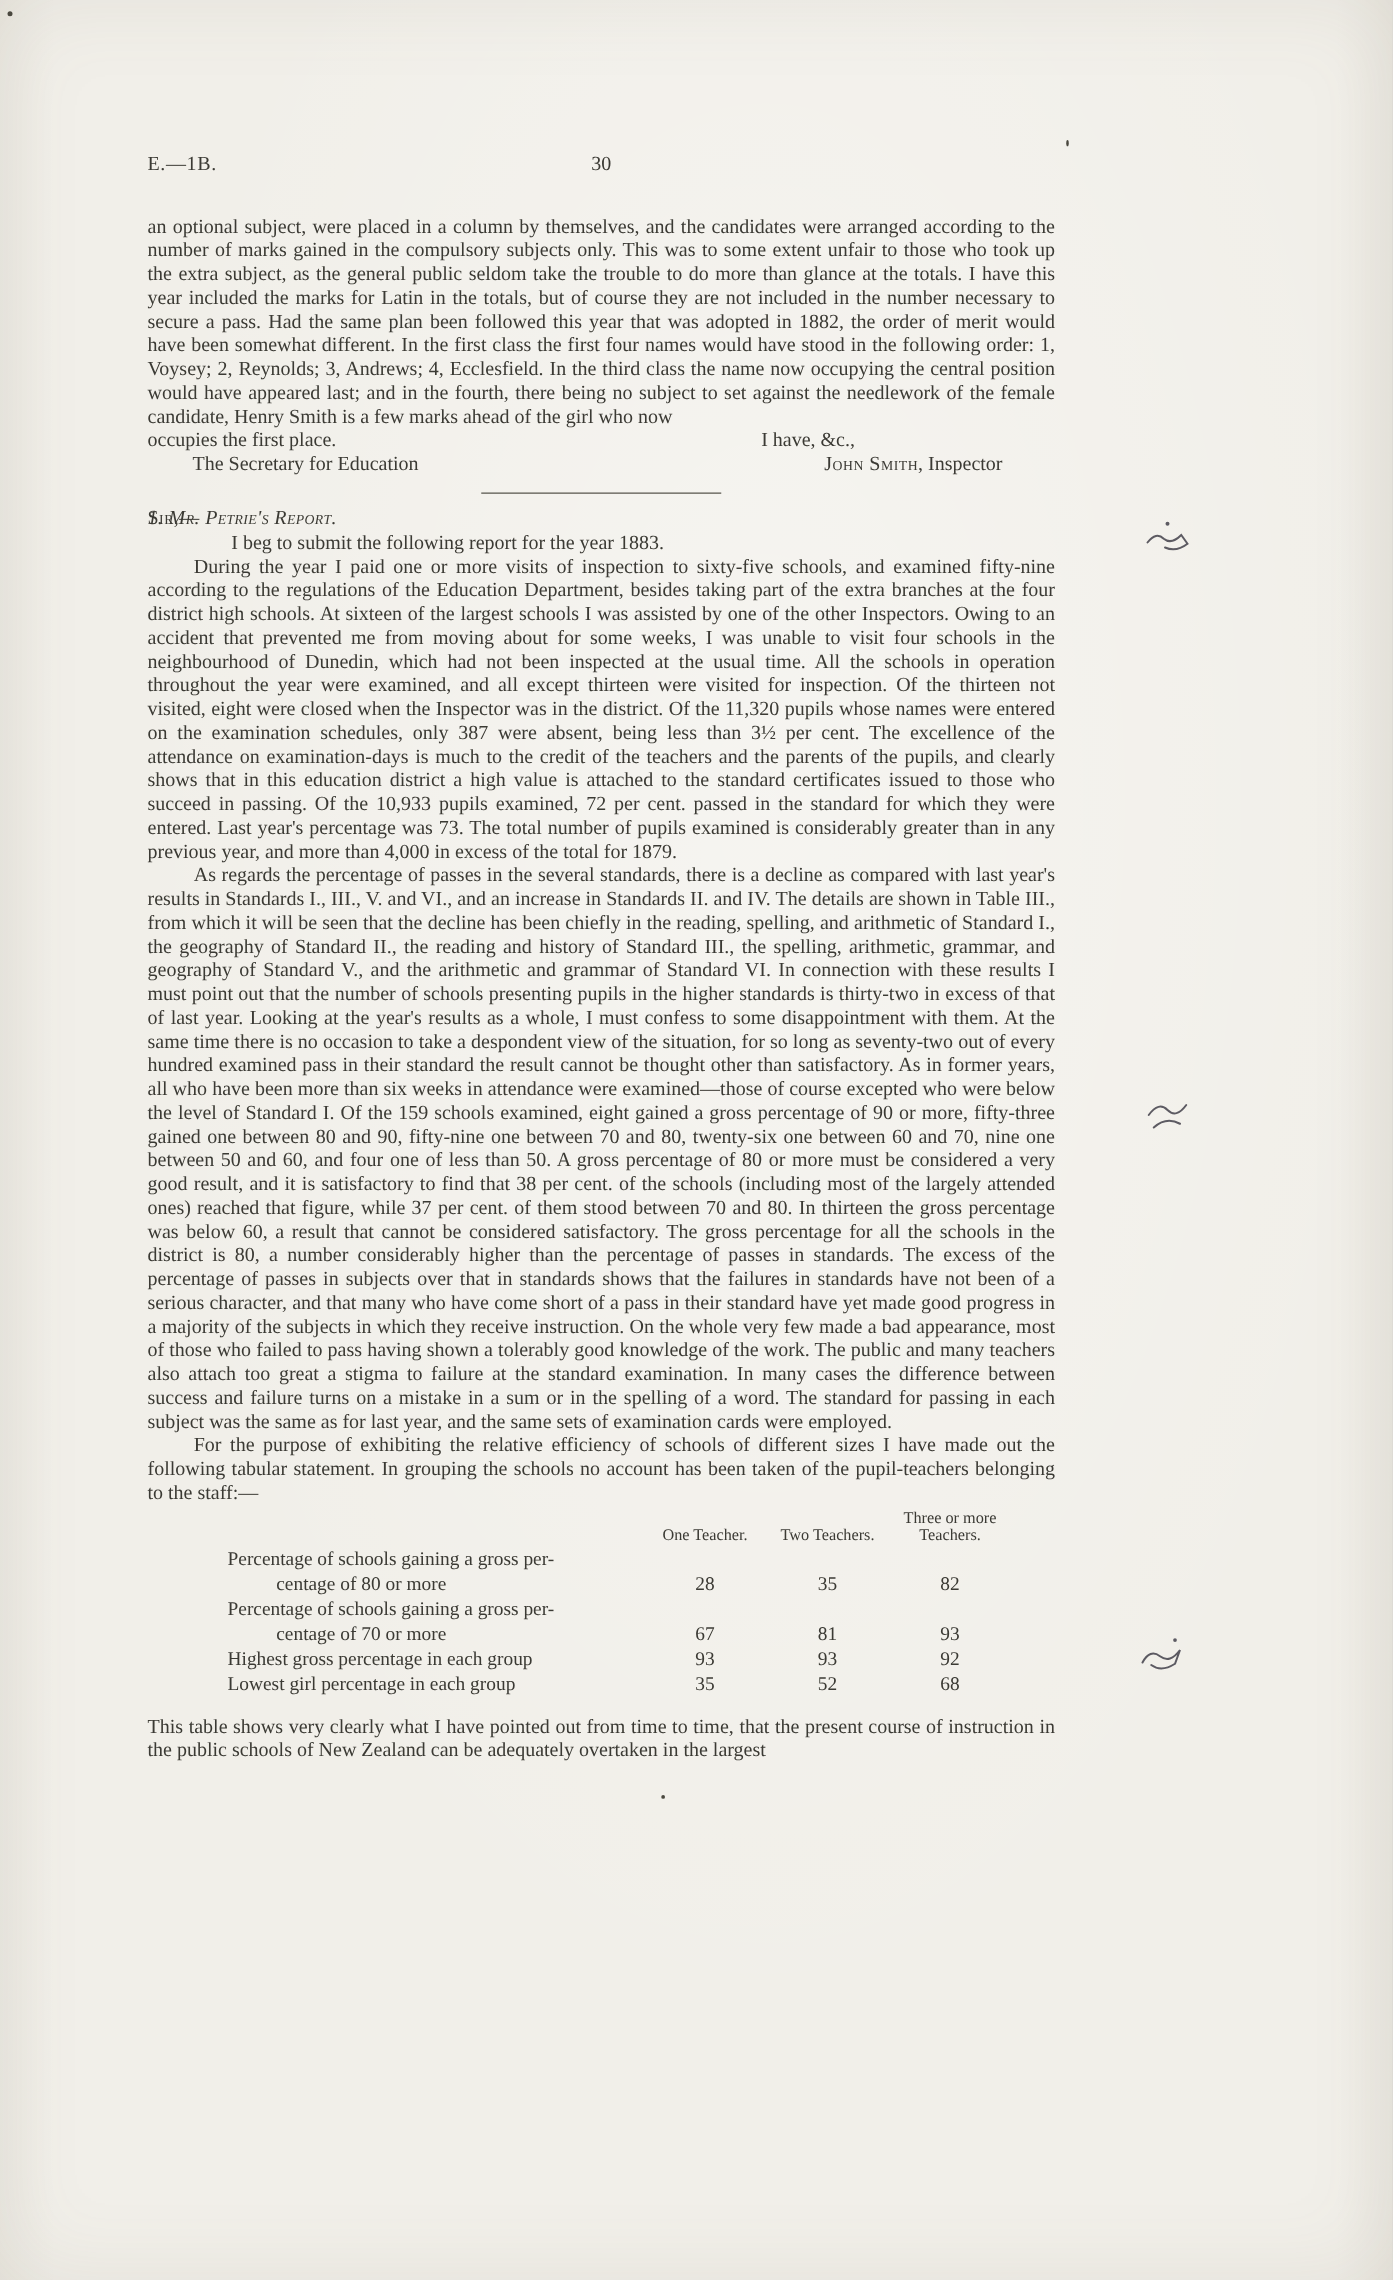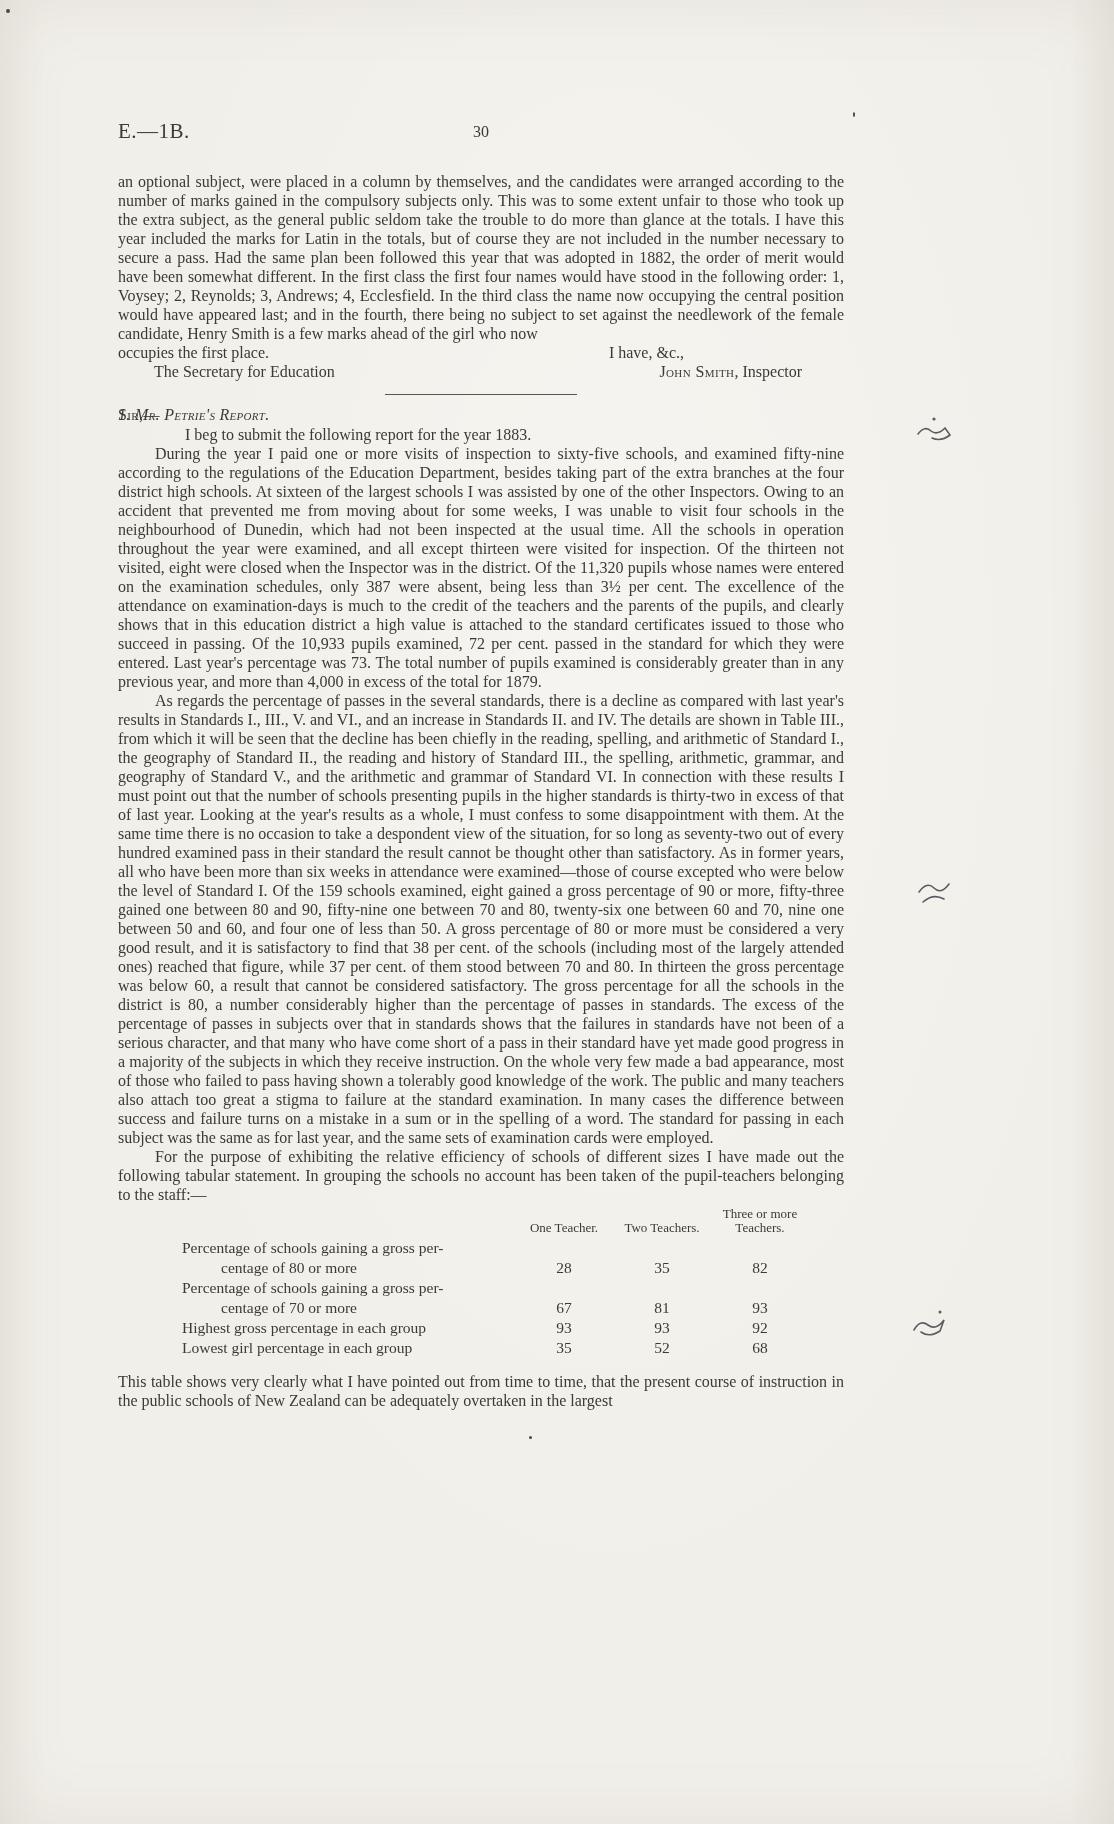--- a/index.html
+++ b/index.html
@@ -21,21 +21,21 @@
     overflow:hidden;
   }
   .text-block {
     position:absolute;
     left:118px; top:122px;
     width:726px;
     font-size:16px;
     line-height:19px;
   }
   .page-header { position:relative; height:24px; margin-bottom:26px; }
-  .doc-ref { position:absolute; left:0; top:0; font-size:21px; letter-spacing:0.5px; }
+  .doc-ref { position:absolute; left:0; top:0; font-size:16px; letter-spacing:0.5px; }
   .page-num { display:block; text-align:center; font-size:16px; }
 
   .para { text-align:justify;font-family:Liberation Serif, serif; }
   .indent { text-indent:37px; }
   .opening { text-indent:67px; }
 
   .sign-line1 { display:flex; }
   .sign-line1 .valediction { margin-left:auto; margin-right:160px; }
   .sign-line2 { display:flex; }
   .sign-line2 .addressee { margin-left:36px; }

